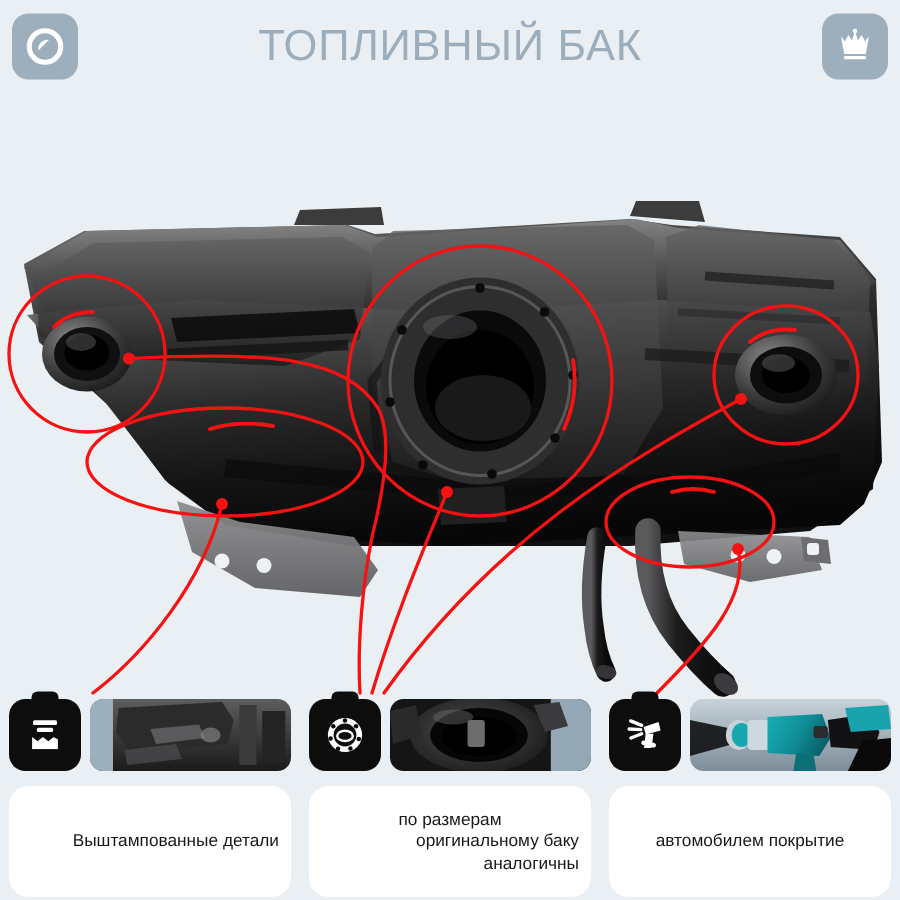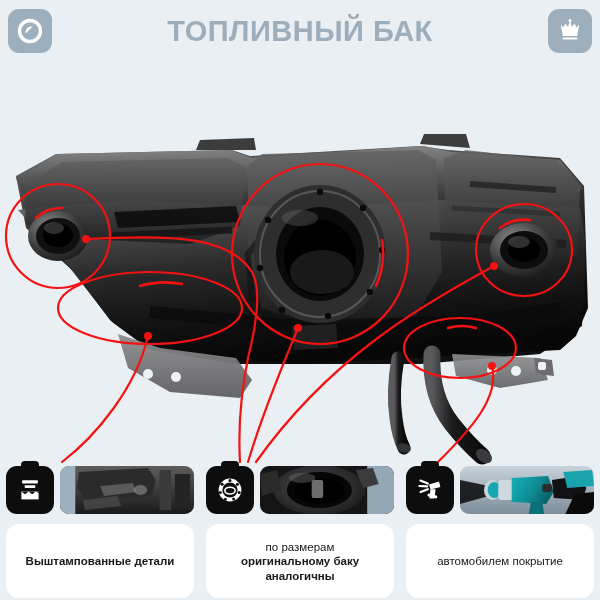--- a/index.html
+++ b/index.html
@@ -30,21 +30,21 @@
     border-radius: 11px;
     display: flex;
     align-items: center;
     justify-content: center;
     flex: 0 0 auto;
   }
   .hdr-title {
     flex: 1 1 auto;
     text-align: center;
     font-size: 29px;
-    font-weight: bold;
+    font-weight: normal;
     letter-spacing: 0.5px;
     color: #9cadbb;
     white-space: nowrap;
     line-height: 1;
   }
 
   
   .stage {
     position: absolute;
     top: 58px; left: 0;
@@ -114,21 +114,21 @@
     text-align: center;
     display: flex;
     flex-direction: column;
     justify-content: center;
   }
   .feat-card p {
     font-size: 11.5px;
     line-height: 14.6px;
     color: #18181a;
   }
-  .feat-card p.b { font-weight: bold; }
+  .feat-card p.b { font-weight: normal; text-align: right; }
 </style>
 </head>
 <body>
 
 <div class="header">
 
   <div class="hdr-badge">
     <svg width="26" height="26" viewBox="0 0 26 26">
       <circle cx="13" cy="13" r="10.5" fill="none" stroke="#ffffff" stroke-width="3.4"></circle>
       <path d="M8.6 15.6 A6 6 0 0 1 15.6 8.6 Z" fill="#ffffff"></path>

